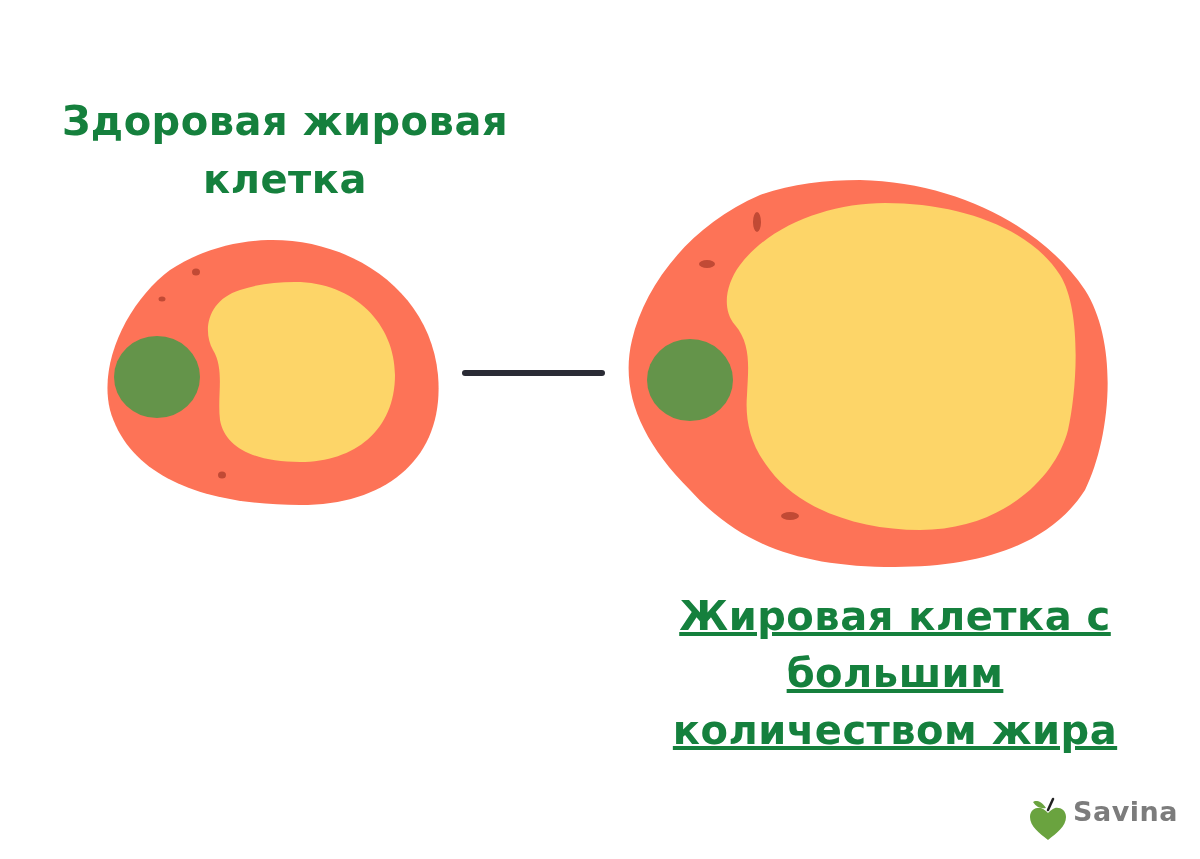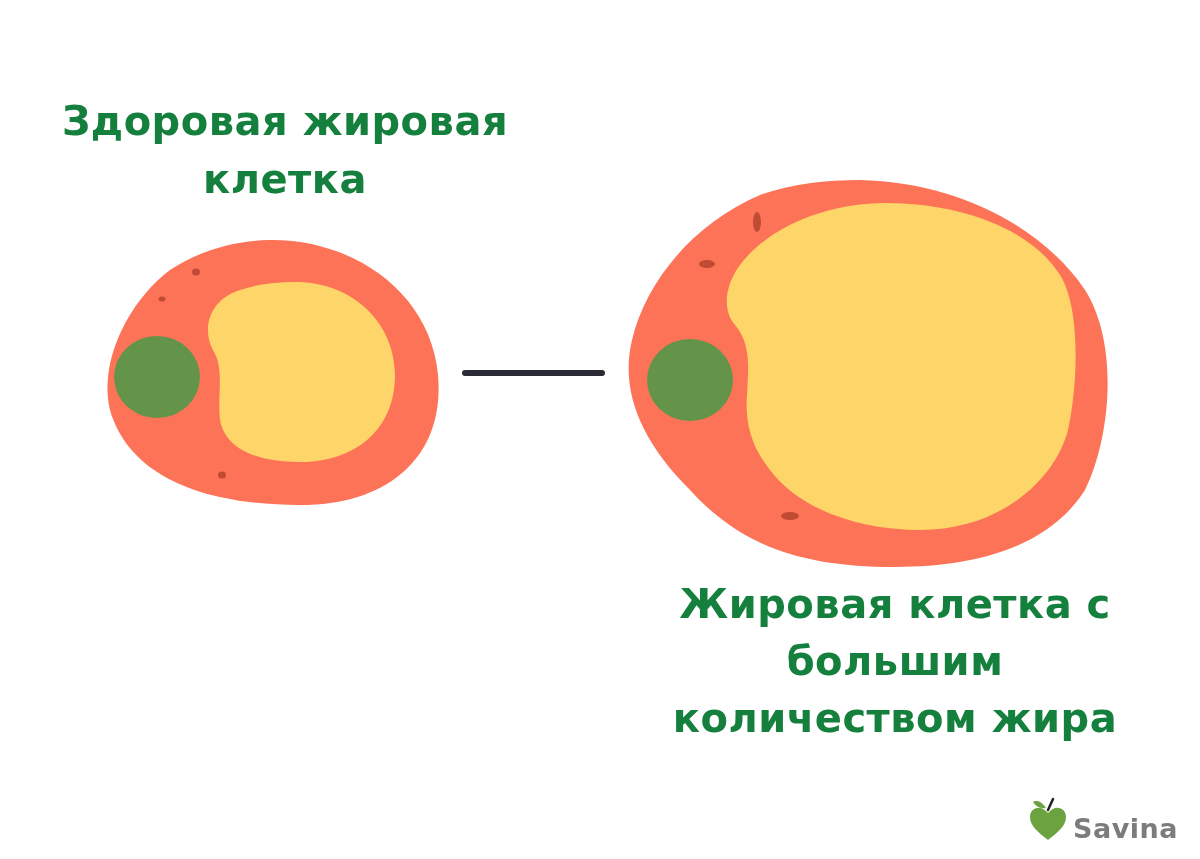--- a/index.html
+++ b/index.html
@@ -2,23 +2,23 @@
 <html><head>
 <meta charset="utf-8">
 <style>
   html, body { margin: 0; padding: 0; background: #ffffff; }
   body { width: 1200px; height: 859px; position: relative; overflow: hidden; font-family: "DejaVu Sans", sans-serif; }
   .label {
     position: absolute; color: #15803d; font-weight: bold; text-align: center;
     font-family: "DejaVu Sans", sans-serif; letter-spacing: 0.5px;
   }
   #label-healthy { left: 20px; top: 92px; width: 530px; font-size: 40px; line-height: 58px; }
-  #label-large { left: 630px; top: 576px; width: 530px; font-size: 40px; line-height: 57px; }
+  #label-large { left: 630px; top: 588px; width: 530px; font-size: 40px; line-height: 57px; text-decoration: underline; }
   svg.scene { position: absolute; left: 0; top: 0; }
-  .logo { position: absolute; left: 1029px; top: 796px; display: flex; align-items: flex-end; }
+  .logo { position: absolute; left: 1029px; top: 796px; display: flex; align-items: flex-start; }
   .logo-text { font-family: "DejaVu Sans", sans-serif; font-weight: bold; font-size: 27px; color: #7c7c7c; margin-left: 6px; letter-spacing: 0.5px; }
 </style>
 </head>
 <body>
 
 <svg class="scene" width="1200" height="859" viewBox="0 0 1200 859">
 
   <g>
     <path fill="#fd7357" d="M268,240 C350,238 430,290 438,375 C445,455 390,505 300,505 C210,505 130,480 110,410 C98,360 130,300 170,270 C200,250 235,241 268,240 Z"></path>
     <path fill="#fdd568" d="M295,282 C355,282 395,325 395,375 C395,430 355,462 300,462 C255,462 225,448 220,420 C217,395 225,370 213,350 C202,330 208,300 240,290 C258,284 275,282 295,282 Z"></path>

